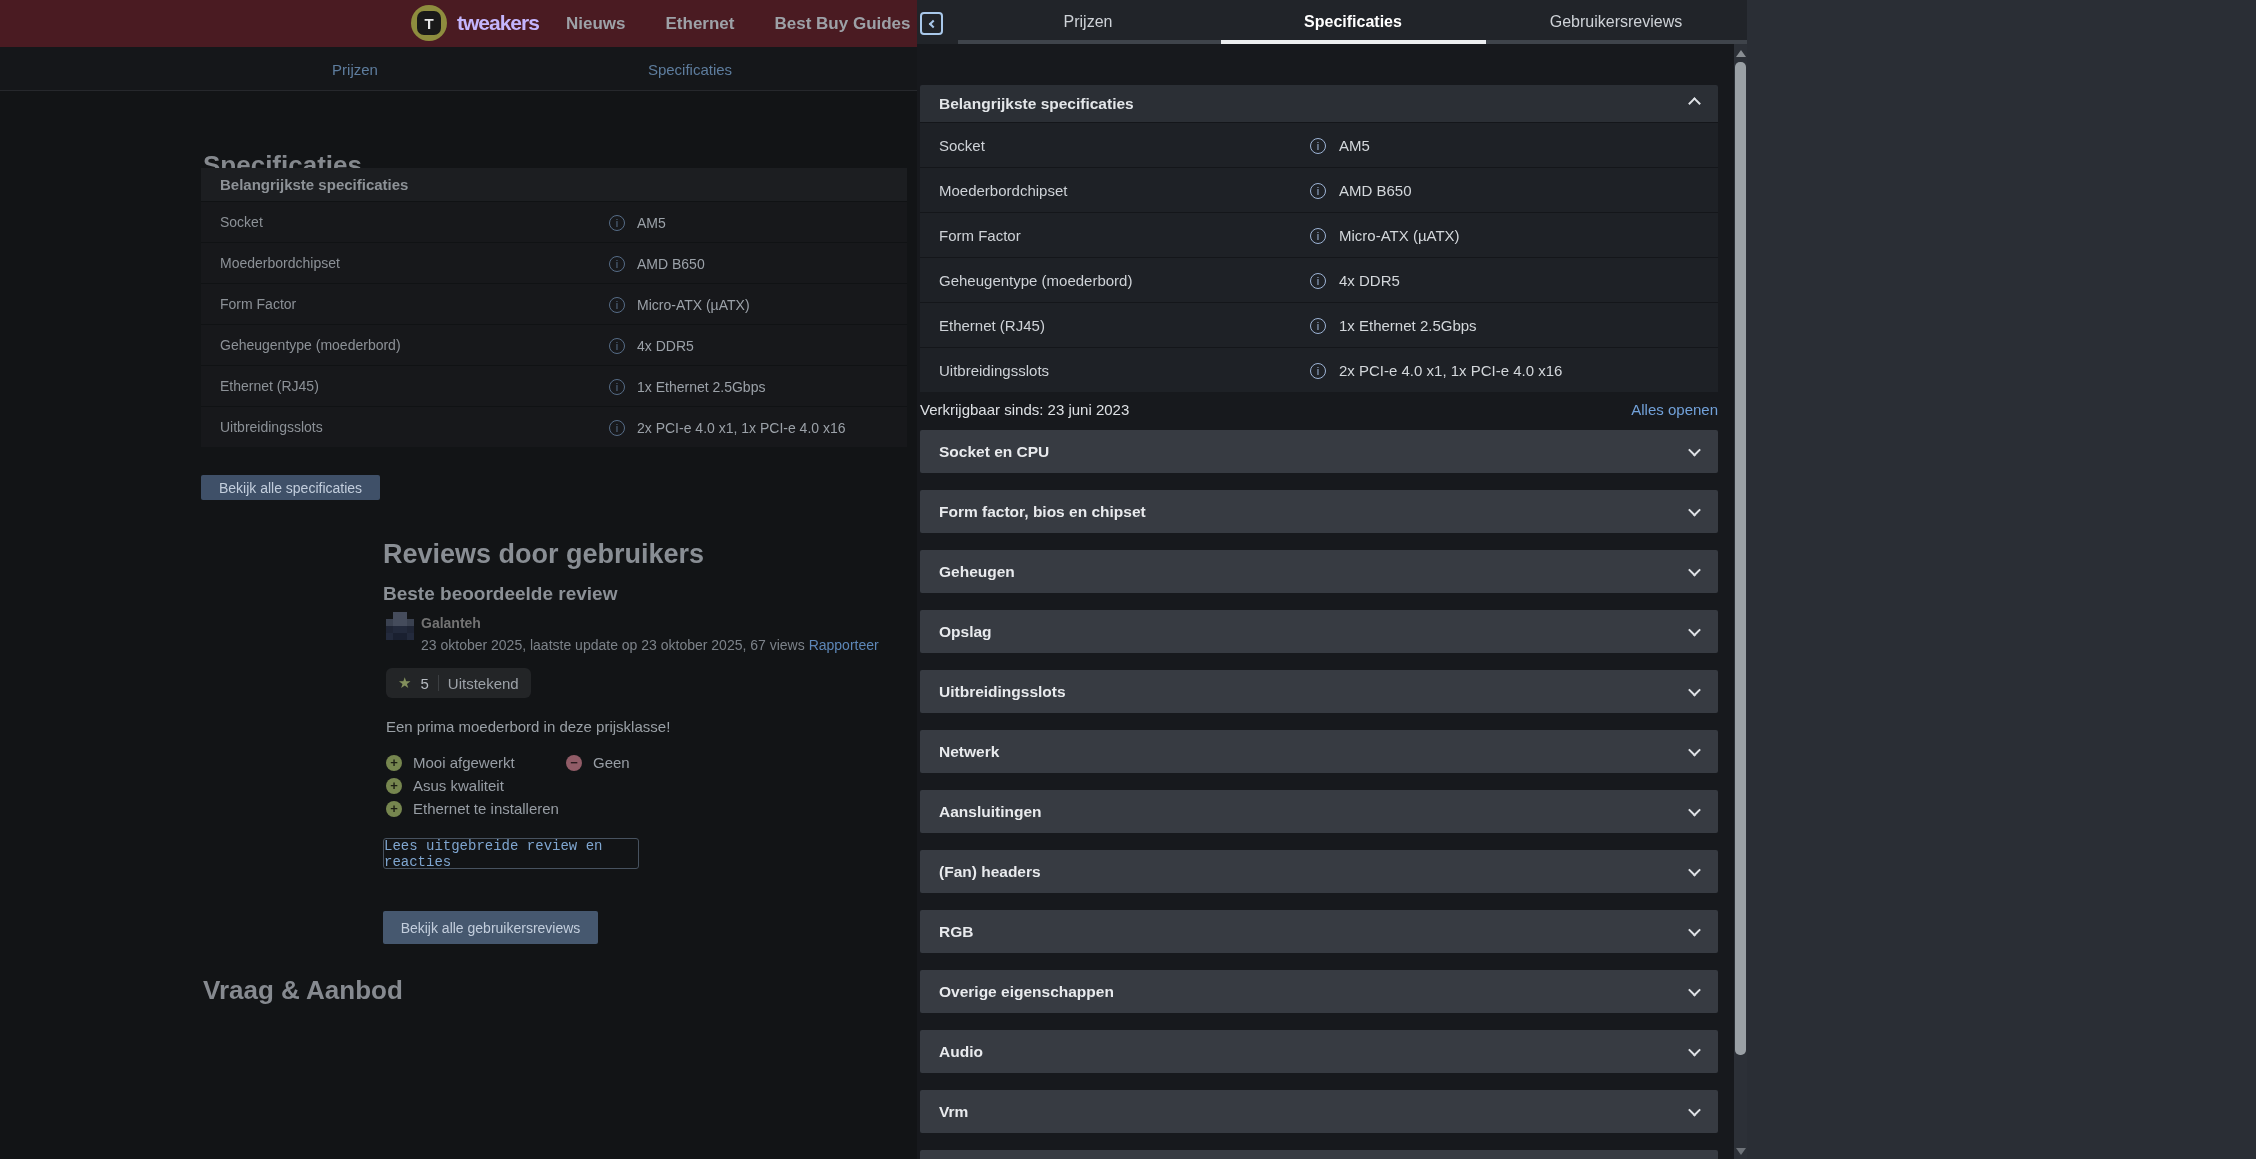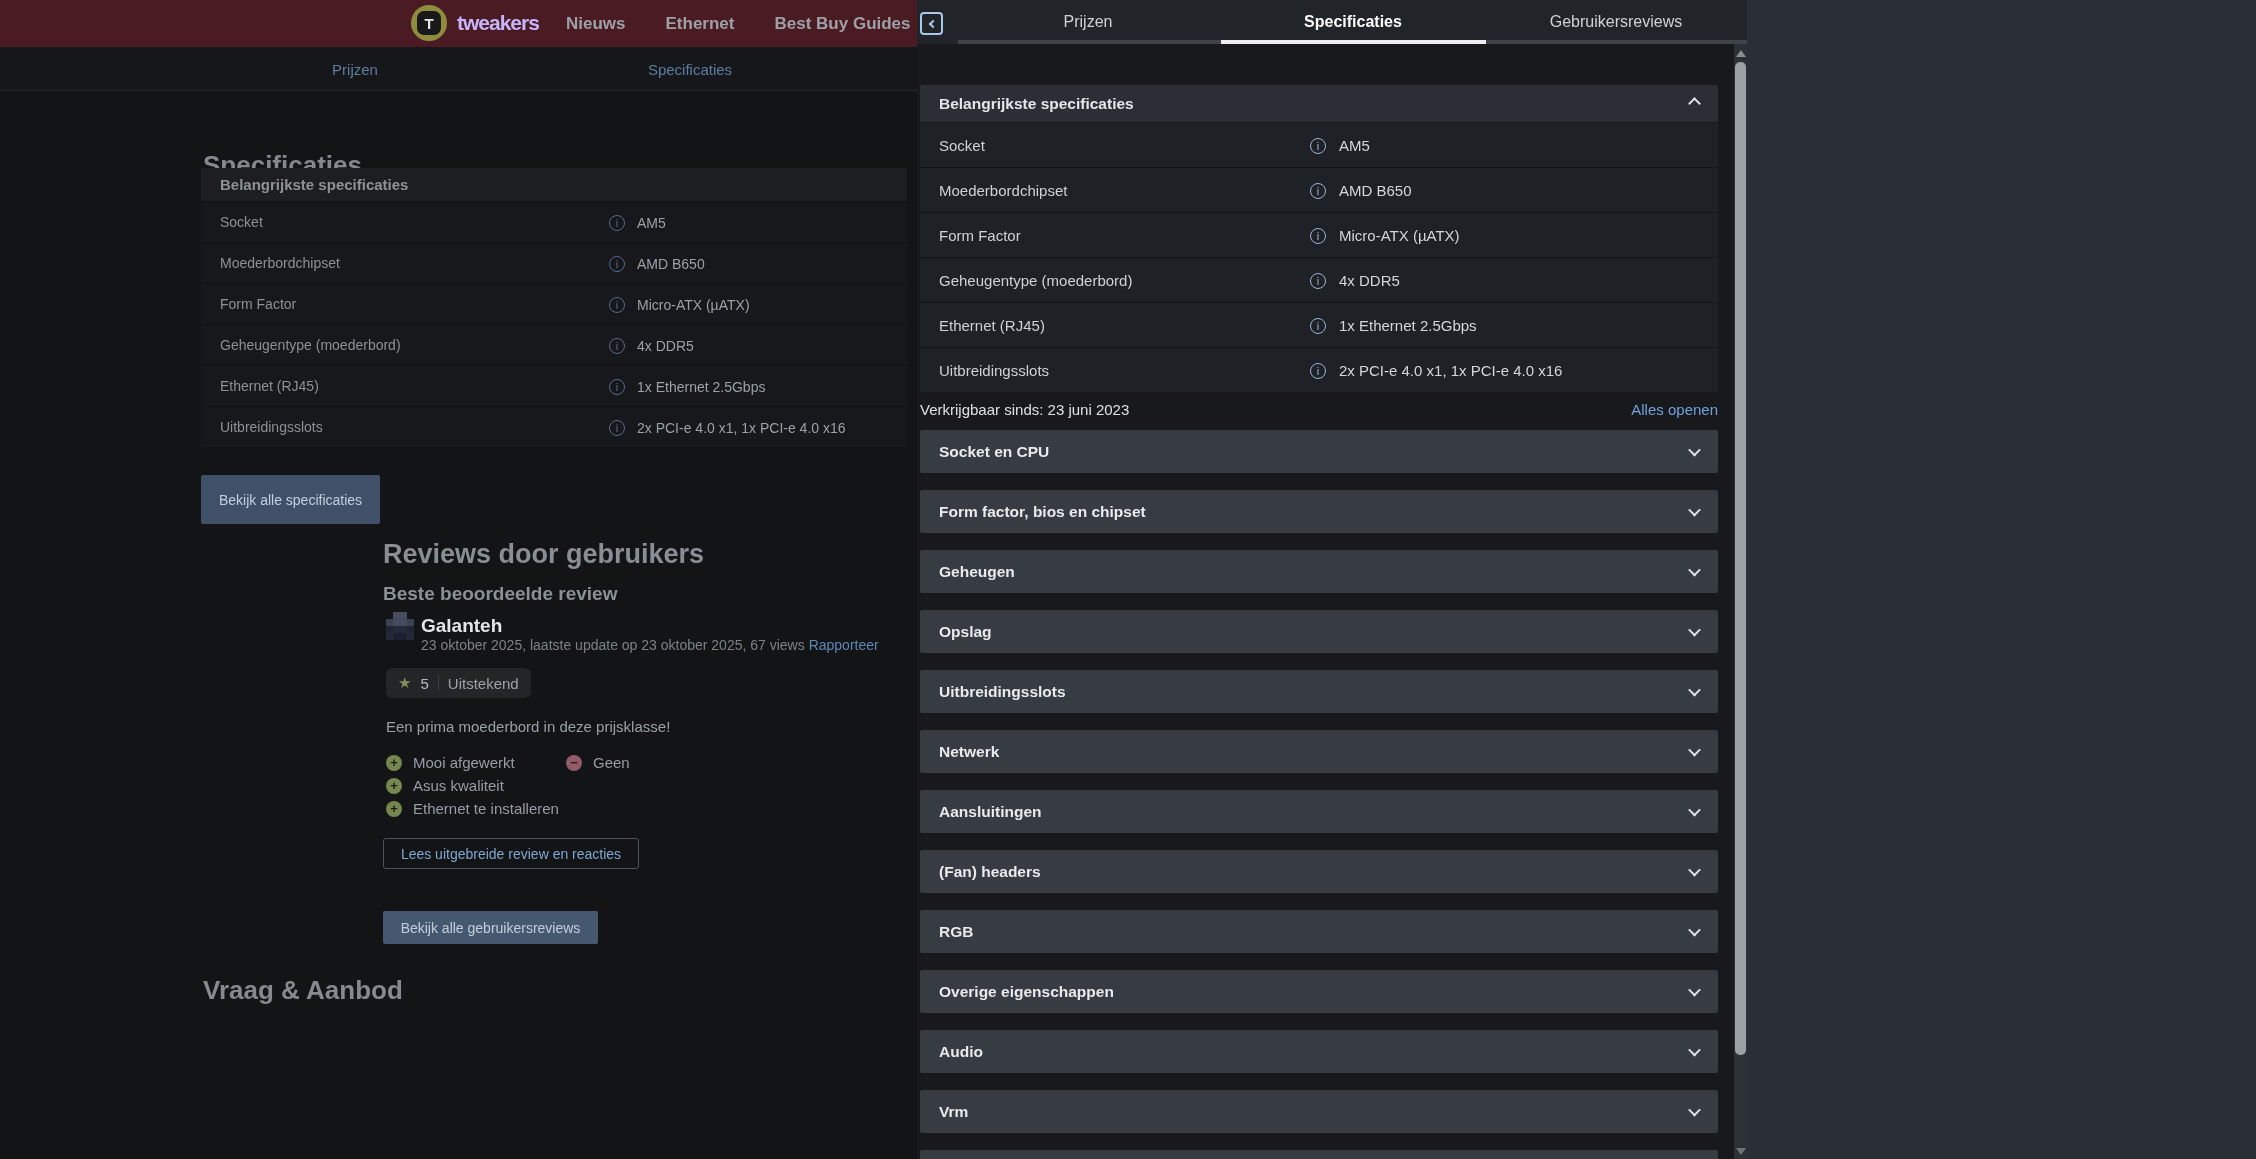--- a/index.html
+++ b/index.html
@@ -32,21 +32,21 @@
   .l-spec-row{position:relative;height:41px;border-top:1px solid #101214;}
   .l-spec-row:first-of-type{border-top:none;}
   .l-spec-label{position:absolute;left:19px;top:0;line-height:41px;color:#8c9197;font-size:14px;}
   .l-spec-val{position:absolute;left:408px;top:0;height:41px;display:flex;align-items:center;gap:12px;color:#9ba1a8;font-size:14px;}
   .info-icon{display:inline-flex;width:16px;height:16px;border-radius:50%;border:1px solid currentColor;align-items:center;justify-content:center;font-size:11px;font-style:normal;flex:none;}
   .info-icon::after{content:"i";}
   .l-info{color:#566c87;}
   .p-info{color:#9db4d6;}
 
   .btn-filled{display:flex;align-items:center;justify-content:center;background:#3f5068;color:#c3cedd;font-size:14px;cursor:pointer;border-radius:2px;}
-  .btn-outline{display:flex;align-items:center;justify-content:center;border:1px solid #47525f;color:#7fa6d0;font-size:14px;cursor:pointer;border-radius:3px;background:transparent;}
+  .btn-outline{display:flex;align-items:center;justify-content:center;border:1px solid #47525f;color:#7fa6d0;font-size:14px;cursor:pointer;border-radius:3px;background:transparent;font-family:Liberation Mono, monospace;}
 
   
   .avatar{position:absolute;left:386px;top:612px;width:28px;height:28px;display:grid;grid-template-columns:repeat(4,1fr);grid-template-rows:repeat(4,1fr);}
   .avatar i{display:block;}
   .rating-badge{position:absolute;left:386px;top:668px;height:30px;display:inline-flex;align-items:center;background:#232527;border-radius:6px;padding:0 12px;gap:9px;}
   .rating-badge .star{color:#828f5c;font-size:15px;font-style:normal;}
   .rating-badge .star::before{content:"★";}
   .rating-badge .num{color:#b6bbc1;font-size:15px;}
   .rating-badge .sep{width:1px;height:16px;background:#3c3f42;}
   .rating-badge .lbl{color:#9da2a8;font-size:15px;}
@@ -178,42 +178,42 @@
       <div class="l-spec-row">
         <span class="l-spec-label">Uitbreidingsslots</span>
         <span class="l-spec-val">
           <i class="info-icon l-info"></i>
           <span>2x PCI-e 4.0 x1, 1x PCI-e 4.0 x16</span>
         </span>
       </div>
 
   </div>
 
-  <div class="btn-filled" style="position:absolute;left:201px;top:475px;width:179px;height:49px;text-align:center;">Bekijk alle specificaties</div>
+  <div class="btn-filled" style="position:absolute;left:201px;top:475px;width:179px;height:25px;text-align:center;">Bekijk alle specificaties</div>
 
   <div class="lh2" style="left:383px;top:539px;font-size:27px;color:#898e94;">Reviews door gebruikers</div>
   <div class="lh2" style="left:383px;top:583px;font-size:19px;color:#8b9096;">Beste beoordeelde review</div>
 
   <div class="avatar">
     <i style="background:#454c5c;grid-area:1/2;"></i>
       <i style="background:#454c5c;grid-area:1/3;"></i>
     <i style="background:#3a4150;grid-area:2/1;"></i>
       <i style="background:#454c5c;grid-area:2/2;"></i>
       <i style="background:#454c5c;grid-area:2/3;"></i>
       <i style="background:#3a4150;grid-area:2/4;"></i>
     <i style="background:#1f2535;grid-area:3/1;"></i>
       <i style="background:#232a3c;grid-area:3/2;"></i>
       <i style="background:#232a3c;grid-area:3/3;"></i>
       <i style="background:#1f2535;grid-area:3/4;"></i>
     <i style="background:#232a3c;grid-area:4/1;"></i>
       <i style="background:#1a2030;grid-area:4/2;"></i>
       <i style="background:#1a2030;grid-area:4/3;"></i>
       <i style="background:#232a3c;grid-area:4/4;"></i>
   </div>
-  <div style="position:absolute;left:421px;top:615px;color:#e5e5e5;font-weight:bold;font-size:19px;">Galanteh</div>
+  <div style="position:absolute;left:421px;top:615px;color:#737373;font-weight:bold;font-size:14px;">Galanteh</div>
   <div style="position:absolute;left:421px;top:637px;font-size:14px;color:#7c8289;">
     <span>23 oktober 2025, laatste update op 23 oktober 2025, 67 views</span>
     <span style="color:#5d87b8;cursor:pointer;">Rapporteer</span>
   </div>
 
   <div class="rating-badge">
     <i class="star"></i>
     <span class="num">5</span>
     <span class="sep"></span>
     <span class="lbl">Uitstekend</span>

